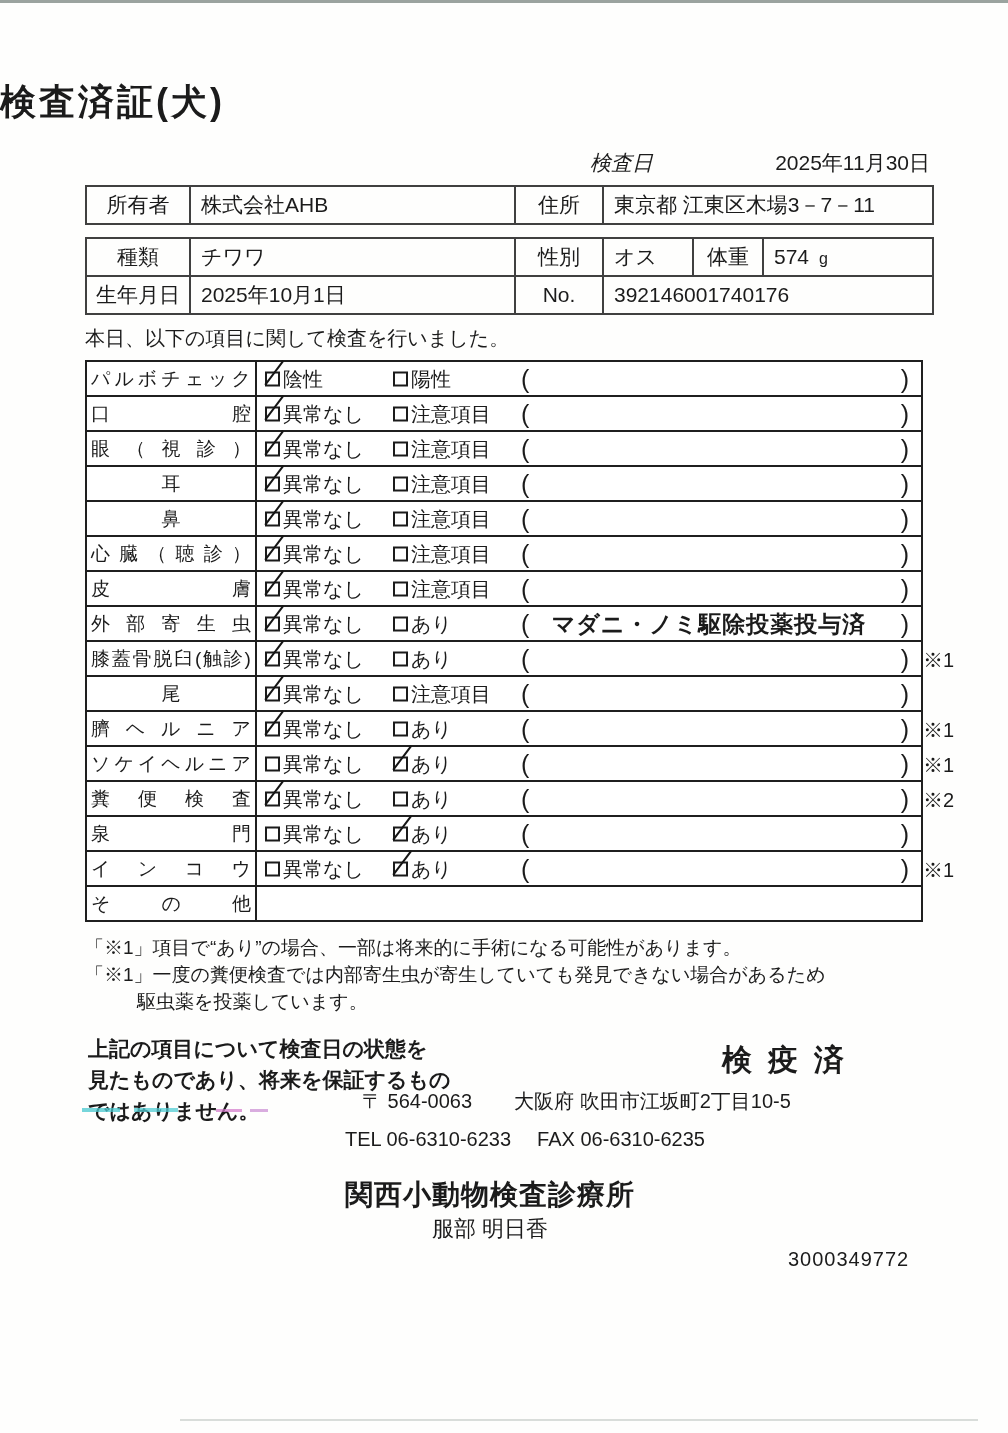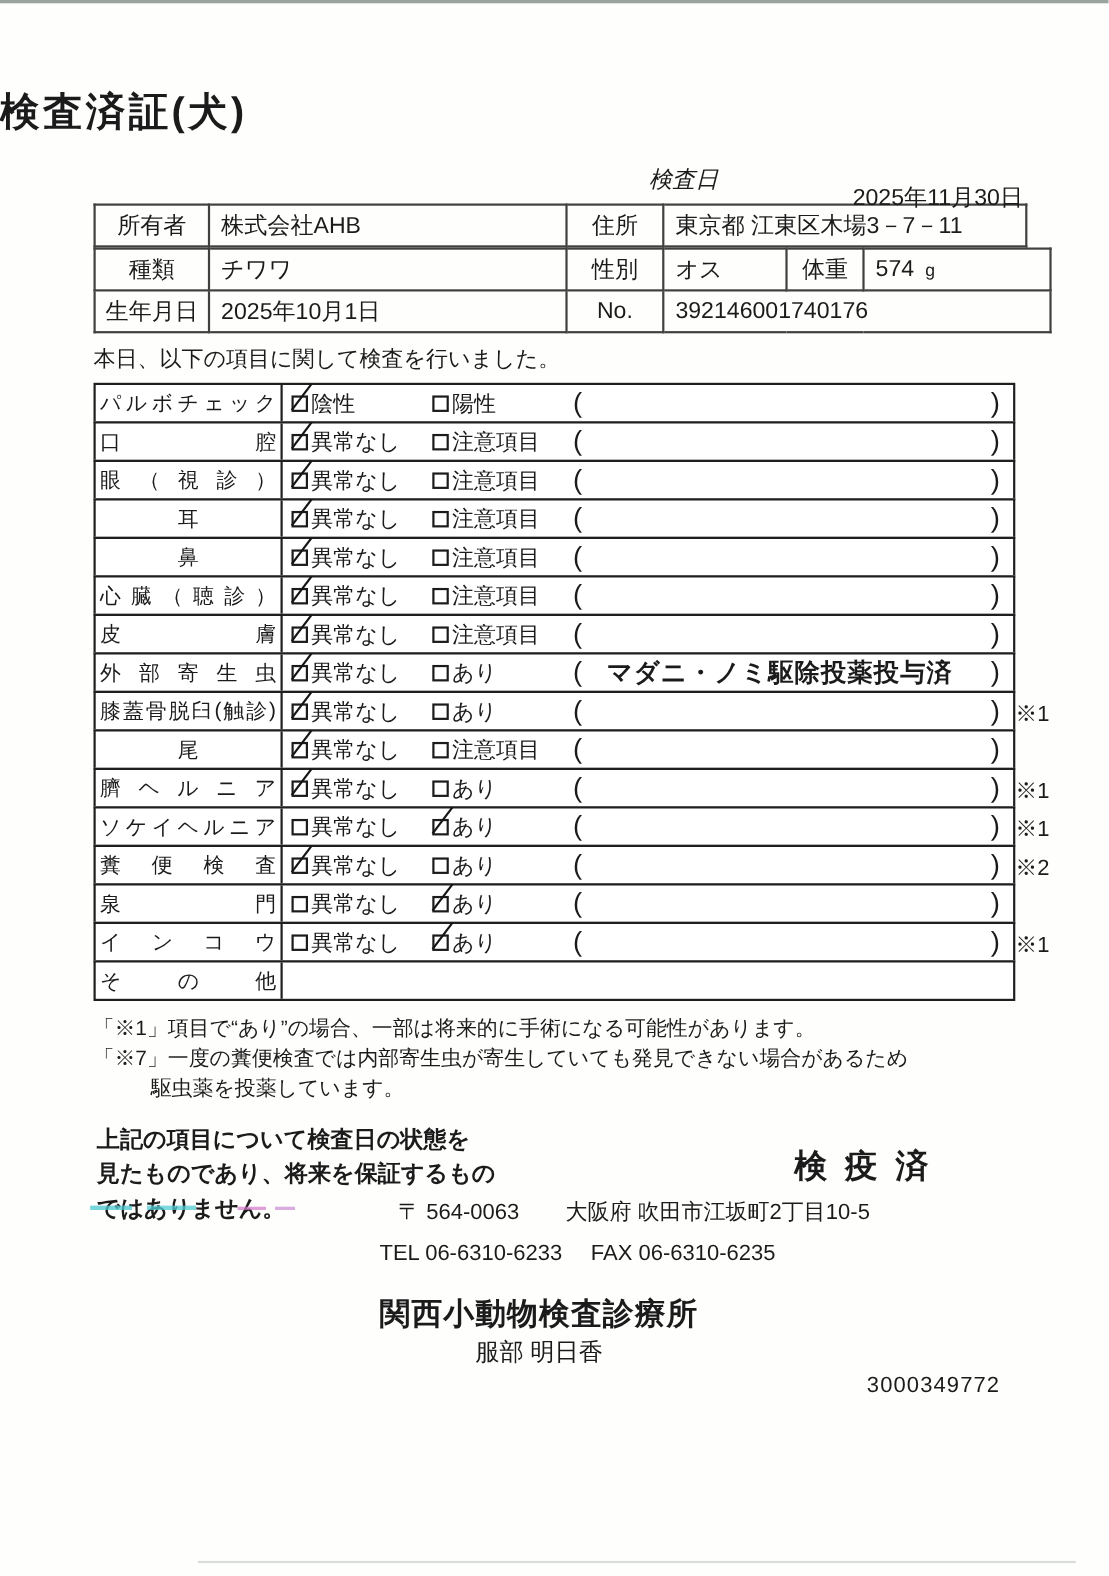--- a/index.html
+++ b/index.html
@@ -24,35 +24,35 @@
   }
 
   .date-row {
     position: relative;
     margin: 22px 0 6px 85px;
     width: 845px;
     height: 30px;
     font-size: 21px;
   }
   .date-row .dlabel { position:absolute; left:505px; top:0;font-style:italic; }
-  .date-row .dvalue { position:absolute; right:0; top:16px; }
+  .date-row .dvalue { position:absolute; right:0; top:0; }
 
   table.hdr { border-collapse: collapse; margin-left:85px; table-layout: fixed; }
   table.hdr td {
     border: 2px solid #404040;
     height: 38px;
     font-size: 21px;
     padding: 0 10px;
     overflow: hidden;
     white-space: nowrap;
   }
   table.hdr td.lbl { text-align: center; padding: 0 2px; }
   table.hdr td.val { text-align: left; }
   .t1 { margin-top: 0; }
-  .t2 { }
+  .t2 { margin-top: 12px; }
   td.weight-val { text-align: right; }
   .unit { font-size: 16px; margin-left: 10px; }
 
   .intro { margin: 10px 0 8px 85px; font-size: 20px; }
 
   
   .exam { position: relative; margin-left: 85px; width: 838px; }
   .mrow {
     position: relative;
     display: flex;
@@ -162,21 +162,21 @@
     </tr>
   </tbody>
     </table>
 
   <table class="hdr t2">
     <tbody>
         <tr>
       <td class="lbl" style="width:104px">種類</td>
       <td class="val" style="width:325px">チワワ</td>
       <td class="lbl" style="width:88px">性別</td>
-      <td class="val" style="width:112px">オス</td>
+      <td class="val" style="width:90px">オス</td>
       <td class="lbl" style="width:70px">体重</td>
       <td class="val weight-val" style="width:170px"><span>574</span><span class="unit">g</span></td>
     </tr>
     <tr>
       <td class="lbl">生年月日</td>
       <td class="val">2025年10月1日</td>
       <td class="lbl">No.</td>
       <td class="val" colspan="3">392146001740176</td>
     </tr>
   </tbody>
@@ -522,21 +522,21 @@
           <span>の</span>
           <span>他</span>
         </div>
       <div class="mcontent"></div>
       <span class="mark"></span>
     </div>
     </div>
 
   <div class="footnotes">
     <div>「※1」項目で“あり”の場合、一部は将来的に手術になる可能性があります。</div>
-    <div>「※7」一度の糞便検査では内部寄生虫が寄生していても発見できない場合があるため</div>
+    <div>「※1」一度の糞便検査では内部寄生虫が寄生していても発見できない場合があるため</div>
     <div class="fn-indent">駆虫薬を投薬しています。</div>
   </div>
 
   <div class="statement">
     <div>上記の項目について検査日の状態を</div>
     <div>見たものであり、将来を保証するもの</div>
     <div><span class="artifact-line">ではありません。</span></div>
   </div>
 
   <div class="stamp">検疫済</div>

